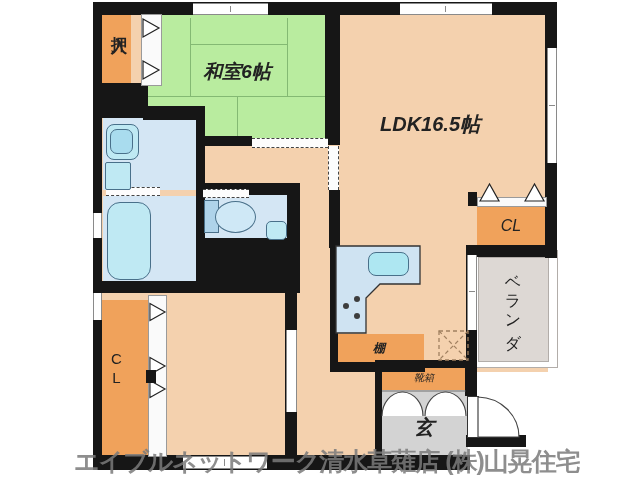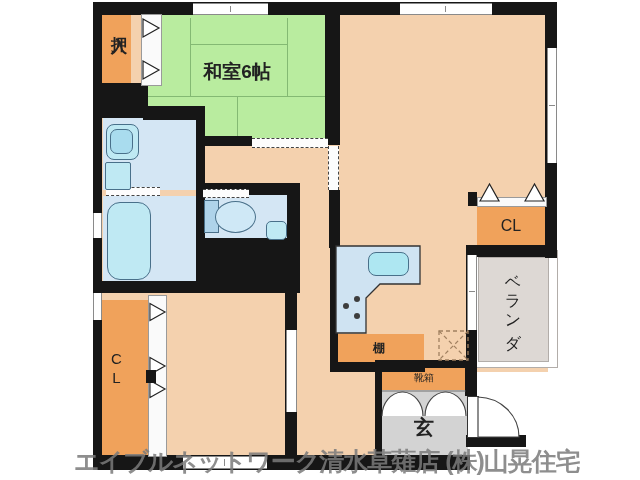--- a/index.html
+++ b/index.html
@@ -18,21 +18,21 @@
   .win.h{border-top:1px solid #8a8a8a;border-bottom:1px solid #8a8a8a;}
   .win.v{border-left:1px solid #8a8a8a;border-right:1px solid #8a8a8a;}
   .tick-v{position:absolute;width:1px;background:#8a8a8a;top:2px;bottom:2px;}
   .tick-h{position:absolute;height:1px;background:#8a8a8a;left:1px;right:1px;}
   .slide{position:absolute;background:#fdfdfd;}
   .slide.h{border-top:1px dashed #444;border-bottom:1px dashed #444;}
   .slide.v{border-left:1px dashed #444;border-right:1px dashed #444;}
   .strip{position:absolute;background:#fafafa;border:1px solid #9a9a9a;}
   .fx{position:absolute;background:#bfe9f3;border:1px solid #49708a;}
   .lbl{position:absolute;color:#222;white-space:nowrap;}
-  .lbl.c{transform:translate(-50%,-50%);}
+  .lbl.c{transform:translate(-50%,-50%);font-style:italic;}
   .vtext{writing-mode:vertical-rl;text-orientation:upright;letter-spacing:2px;}
   .tat{position:absolute;background:#84b973;}
   .dot{position:absolute;width:6px;height:6px;border-radius:50%;background:#3d3d3d;}
   #watermark{position:absolute;left:74px;top:445px;width:520px;font-size:25px;font-weight:bold;
              color:rgba(122,122,122,0.85);letter-spacing:-1px;}
   svg{position:absolute;overflow:visible;}
 </style>
 </head>
 <body>
 
@@ -172,20 +172,21 @@
     <line x1="0" y1="1" x2="84" y2="1" stroke="#444" stroke-width="1.2"></line>
   </svg>
 
   <div class="abs" style="left:467px;top:396px;width:10px;height:40px;background:#fff;border:1px solid #333;"></div>
   <svg style="left:477px;top:397px;" width="43" height="41" viewBox="0 0 43 41">
     <path d="M1,0 A42,40 0 0 1 42,40 L1,40 Z" fill="#fff" stroke="#444" stroke-width="1.2"></path>
   </svg>
 
   <div class="lbl vtext" style="left:108px;top:23px;font-size:16px;font-weight:bold;">押入</div>
   <div class="lbl c" style="left:237px;top:72px;font-size:19px;font-weight:bold;">和室6帖</div>
+  <div class="lbl c" style="left:430px;top:124px;font-size:20px;font-weight:bold;">LDK16.5帖</div>
   <div class="lbl c" style="left:511px;top:226px;font-size:16px;">CL</div>
   <div class="lbl vtext" style="left:502px;top:263px;font-size:16px;">ベランダ</div>
   <div class="lbl vtext" style="left:108px;top:350px;font-size:15px;">CL</div>
   <div class="lbl c" style="left:379px;top:348px;font-size:12px;font-weight:bold;">棚</div>
   <div class="lbl c" style="left:424px;top:378px;font-size:10px;">靴箱</div>
   <div class="lbl c" style="left:424px;top:427px;font-size:20px;font-weight:bold;">玄</div>
 
   <div id="watermark">エイブルネットワーク清水草薙店 (株)山晃住宅</div>
 </div>
 

